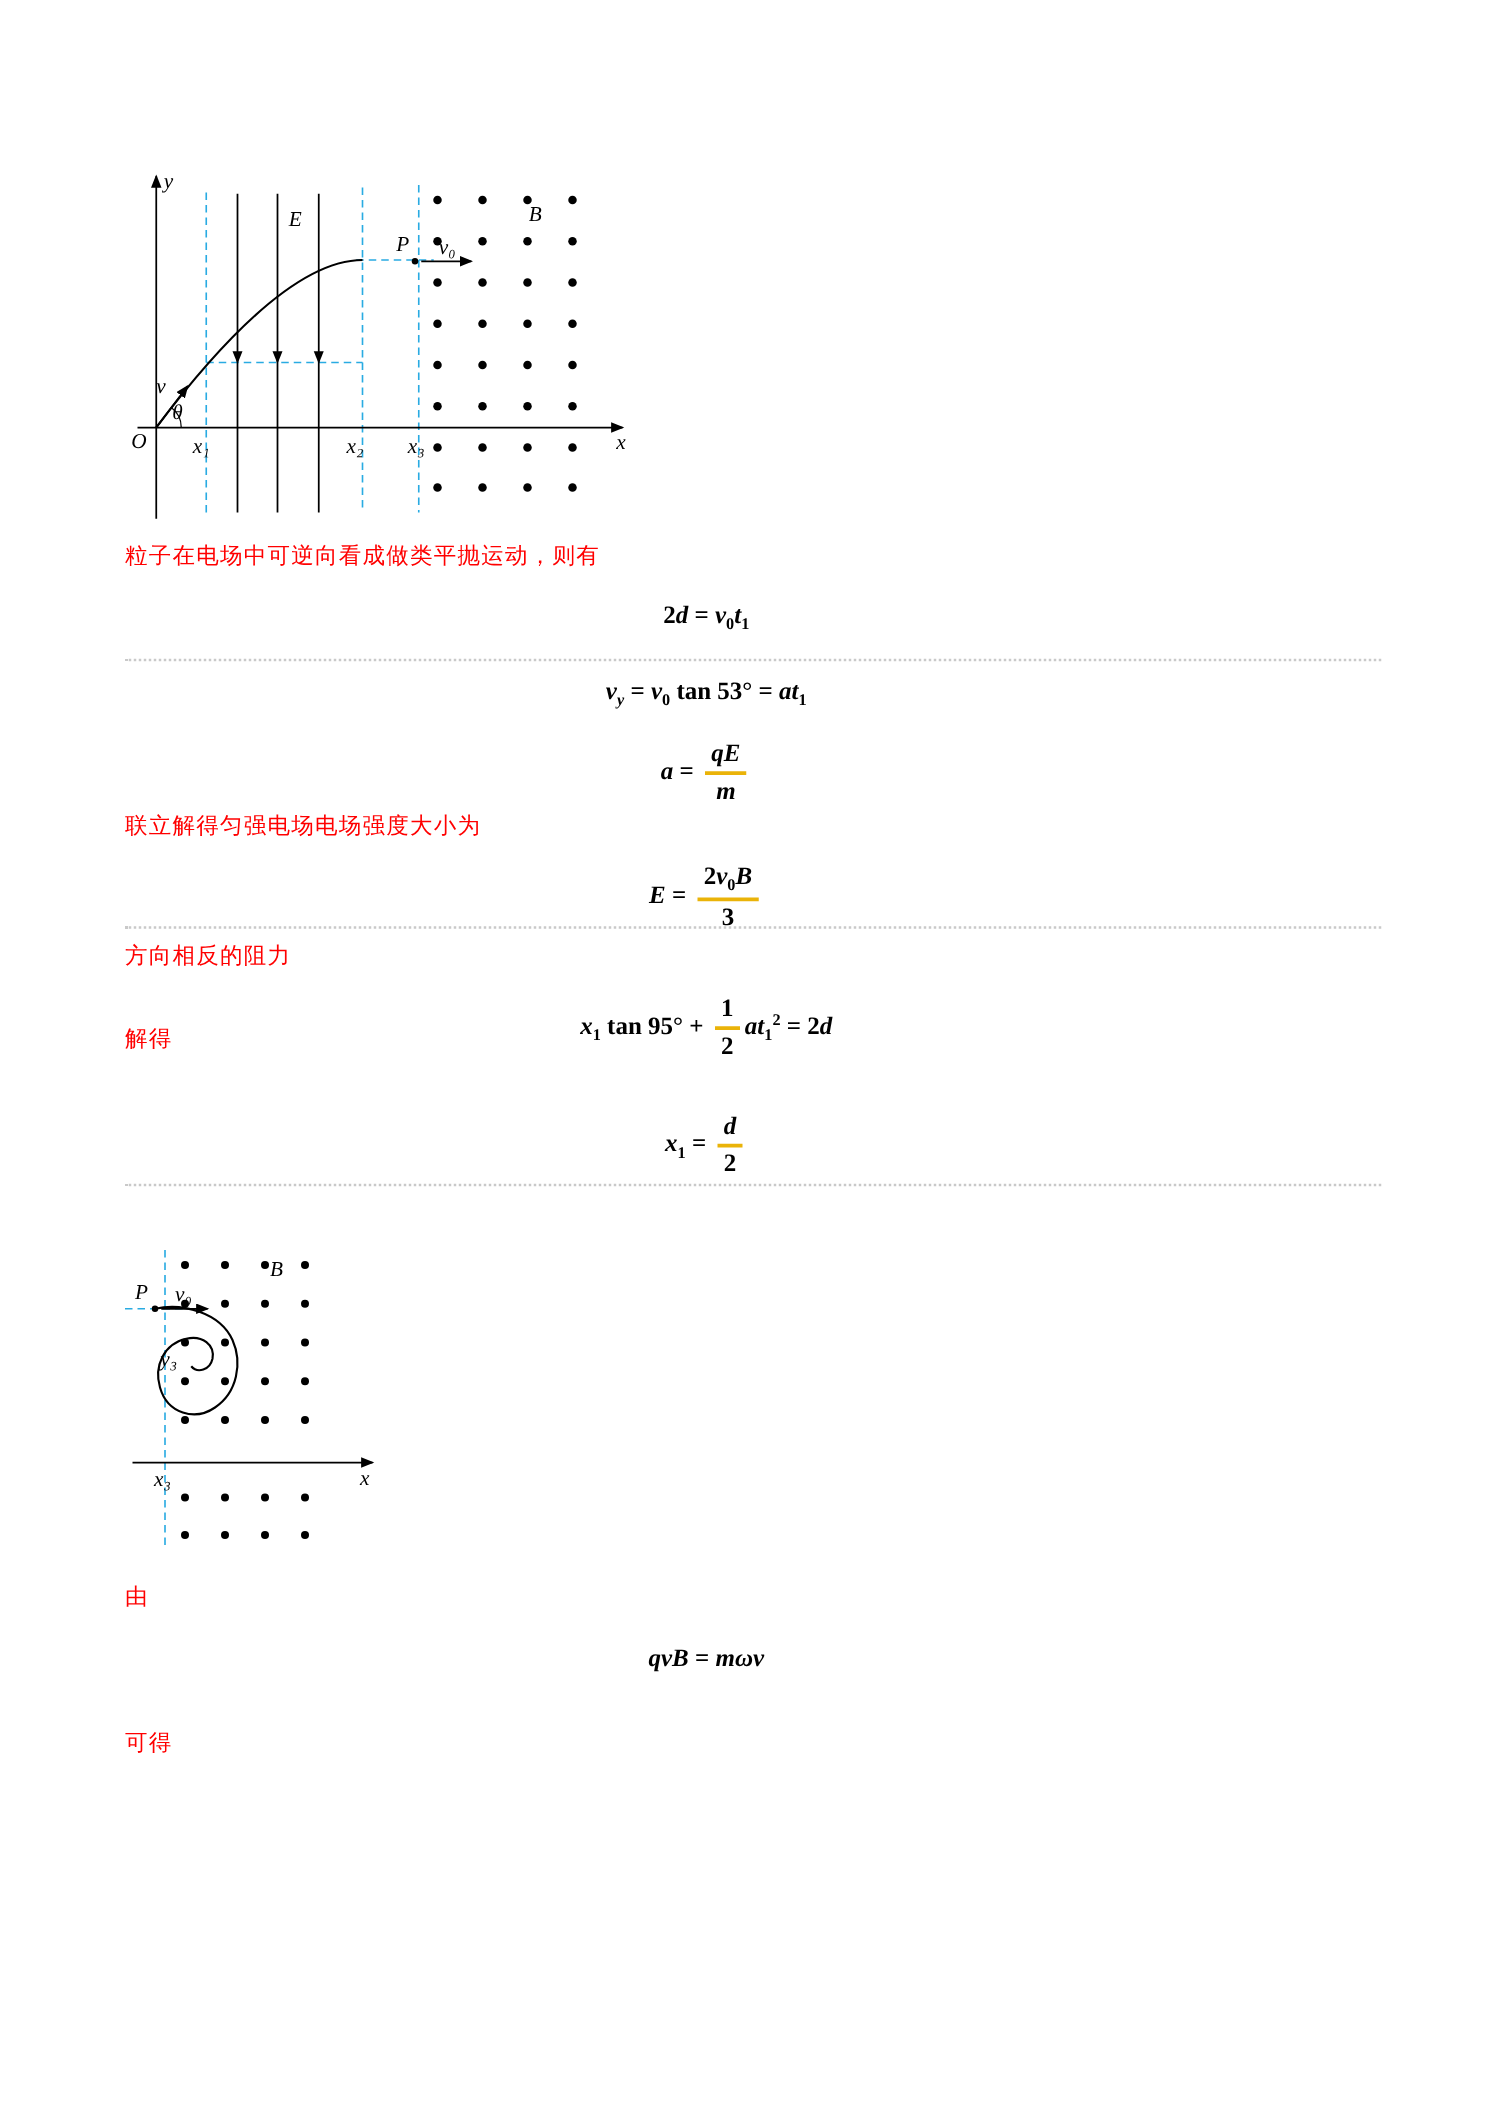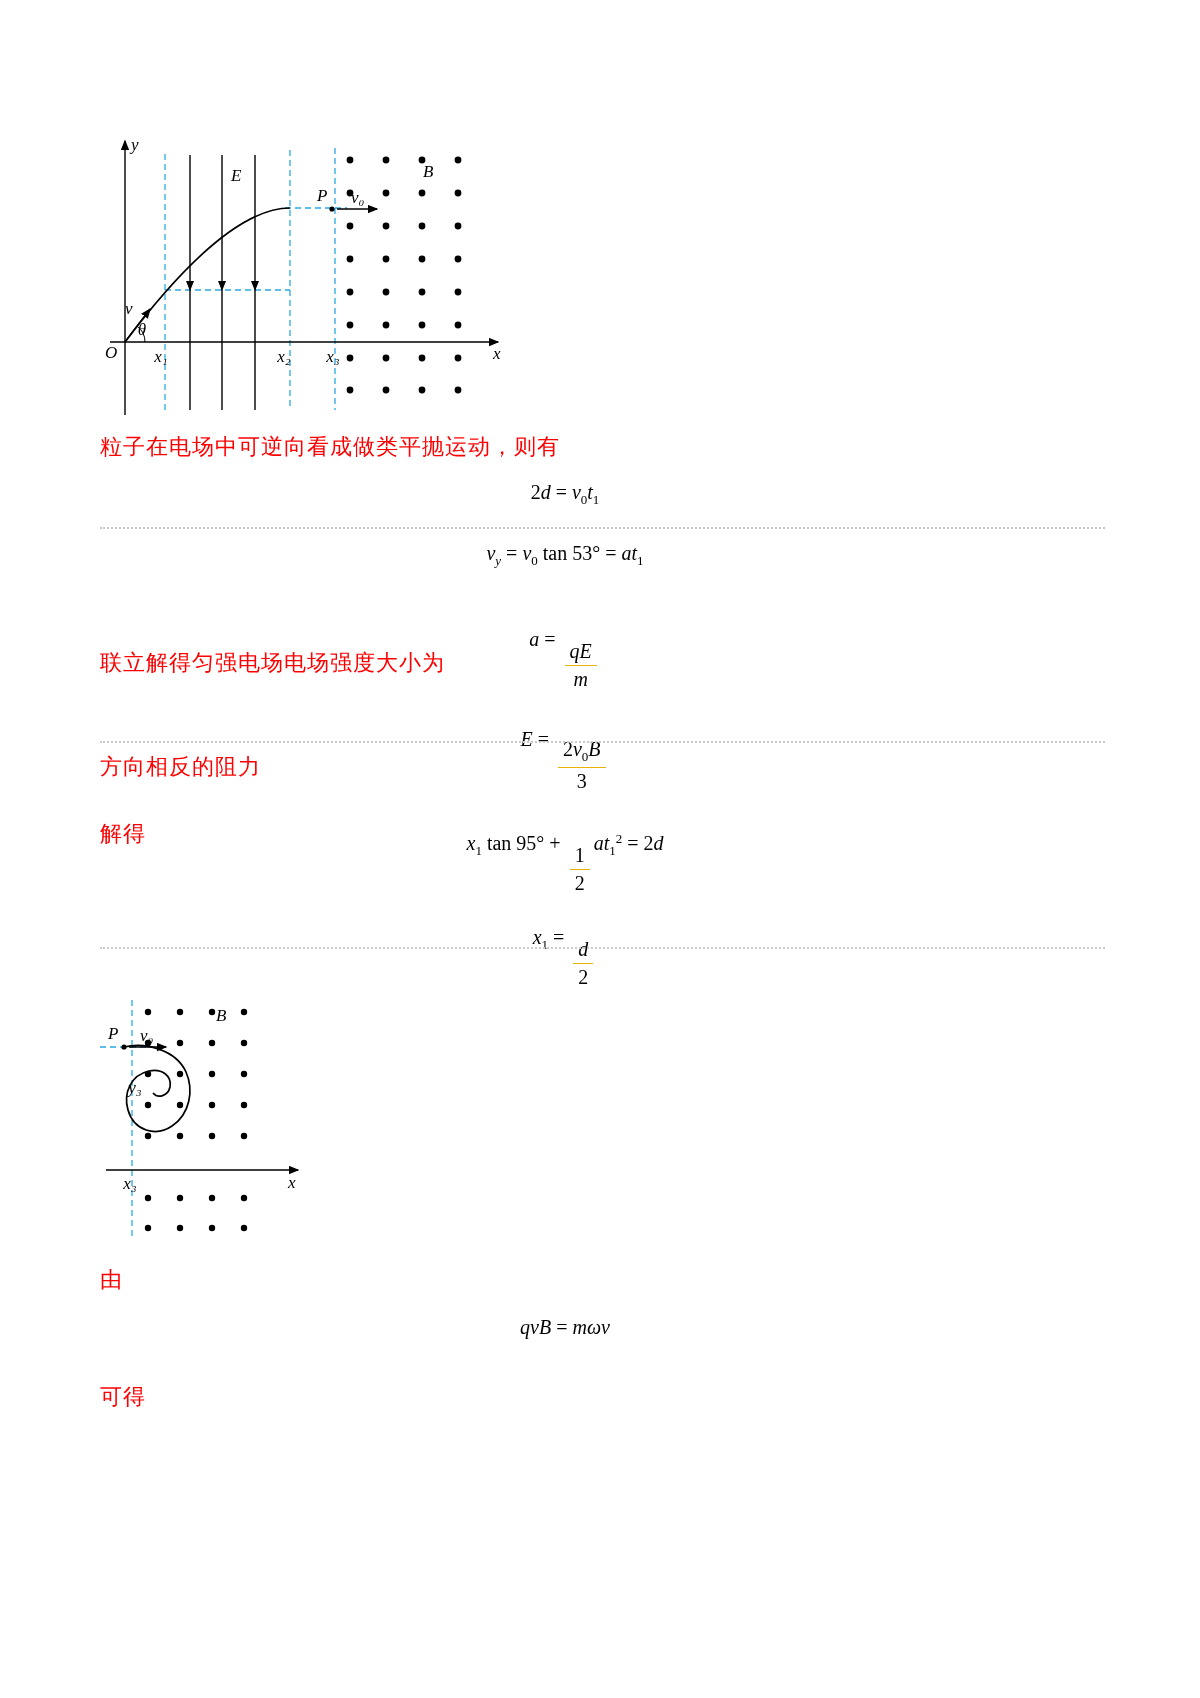--- a/index.html
+++ b/index.html
@@ -1,26 +1,26 @@
 <!DOCTYPE html>
 <html><head>
 <meta charset="utf-8">
 <style>
   html,body{margin:0;padding:0;background:#fff;}
   .page{position:relative;width:1200px;height:1698px;background:#ffffff;
         font-family:"Liberation Serif","DejaVu Serif",serif;overflow:hidden;}
-  .red-text{position:absolute;left:100px;color:#ff0000;font-size:22px;
+  .red-text{position:absolute;left:100px;color:#ff0000;font-size:18px;
             letter-spacing:1px;white-space:nowrap;}
   .eq-row{position:absolute;left:0;width:1130px;text-align:center;
-          font-size:20px;color:#000;}
+          font-size:20px;color:#000;font-weight:bold;}
   .mi{font-style:italic;}
   .msub{font-size:13px;vertical-align:-5px;}
   .msup{font-size:13px;vertical-align:7px;}
   .frac{display:inline-block;vertical-align:middle;text-align:center;margin:0 4px;}
-  .frac .num{display:block;padding:0 5px 2px;border-bottom:1px solid #eab308;margin-top:48px;}
+  .frac .num{display:block;padding:0 5px 2px;border-bottom:3px solid #eab308;}
   .frac .den{display:block;padding-top:2px;}
   .dotted-sep{position:absolute;left:100px;width:1005px;height:0;
               border-top:2px dotted #c9c9c9;}
   .fig{position:absolute;}
   svg{overflow:visible;display:block;}
   svg text{font-family:"Liberation Serif","DejaVu Serif",serif;font-size:17px;fill:#000;}
   svg text.it{font-style:italic;}
   .axis{stroke:#000;stroke-width:1.4;fill:none;}
   .fieldline{stroke:#000;stroke-width:1.4;fill:none;}
   .dash{stroke:#29abe2;stroke-width:1.3;stroke-dasharray:6 4;fill:none;}

